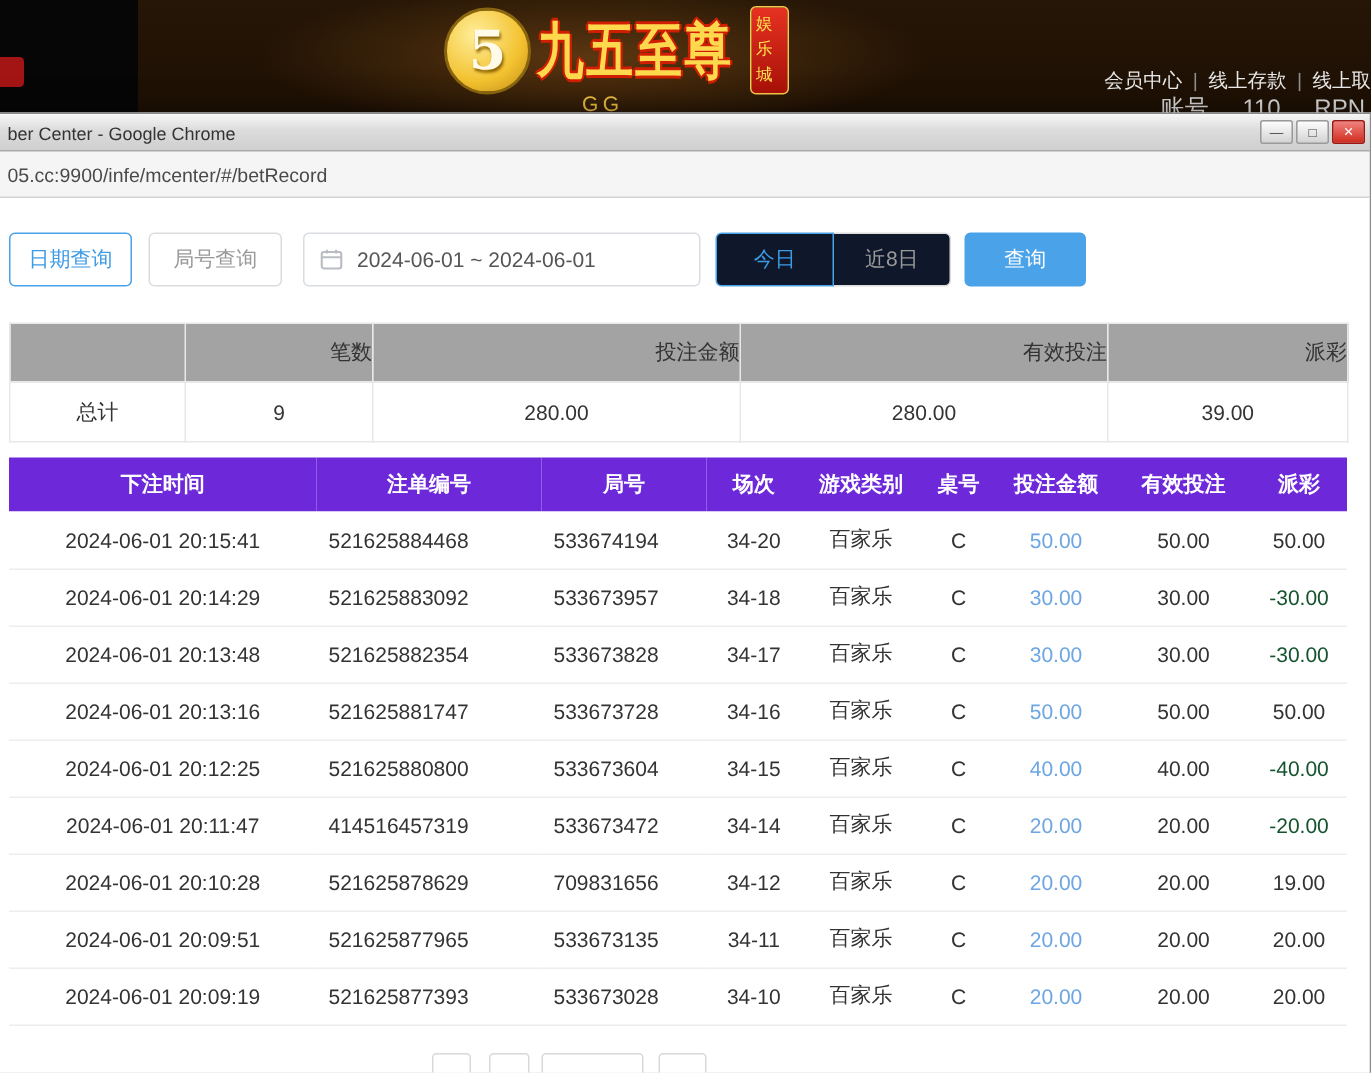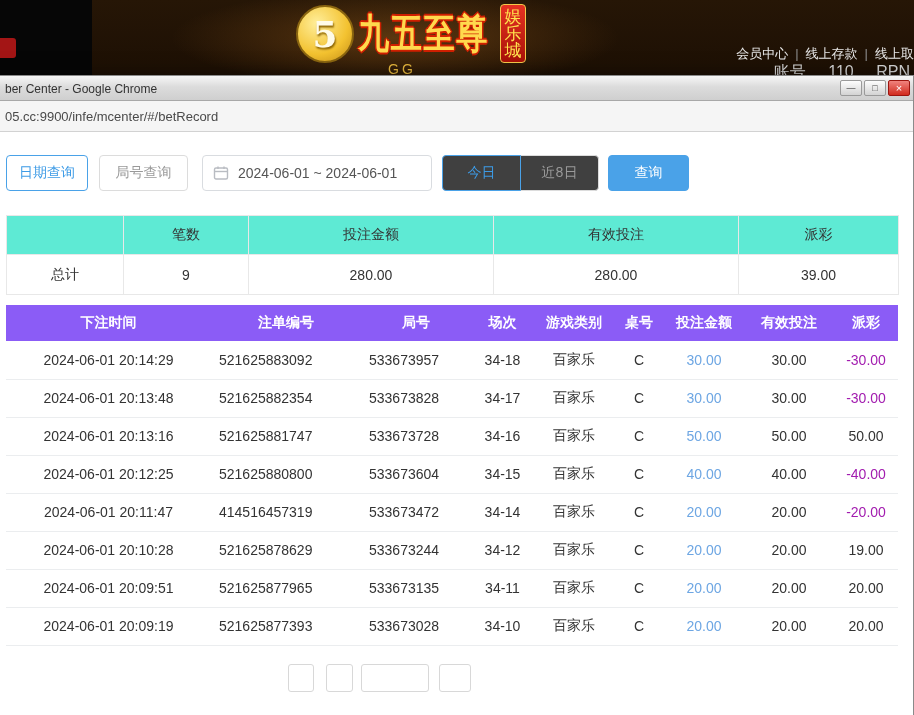--- a/index.html
+++ b/index.html
@@ -19,21 +19,21 @@
     border:2px solid #8a6510; color:#fffbe8; font-size:36px; font-weight:bold;
     display:flex; align-items:center; justify-content:center;
     font-family:"DejaVu Serif","Liberation Serif",serif; text-shadow:1px 2px 2px #8d6400; }
   .logo-text { font-family:"DejaVu Serif","Liberation Serif",serif; font-weight:bold;
     font-size:40px; color:#ffd94d; letter-spacing:2px; margin-left:4px; white-space:nowrap;
     transform:scaleX(.78); transform-origin:left center;
     text-shadow:-2px 0 0 #cf1f00, 2px 0 0 #cf1f00, 0 -2px 0 #cf1f00, 0 2px 0 #cf1f00,
       -1px -1px 0 #cf1f00, 1px 1px 0 #cf1f00; }
   .logo-badge { width:26px; margin-left:-26px; padding:3px 3px;
     background:linear-gradient(180deg,#e63222,#a81108); border:1px solid #f4c84a; border-radius:4px;
-    color:#ffe34d; font-size:17px; line-height:17px; text-align:center; word-break:break-all; }
+    color:#ffe34d; font-size:11px; line-height:17px; text-align:left; word-break:break-all; }
   .logo-sub { position:absolute; left:388px; top:61px; color:#e8b93e; font-size:14px; letter-spacing:3px; }
   .top-nav { position:absolute; top:45px; right:0; white-space:nowrap; color:#e8e8e8; font-size:13px; }
   .top-nav span { cursor:default; }
   .nav-sep { color:#8f8f8f; margin:0 7px; }
   .account-line { position:absolute; top:62px; right:4px; color:#d6d6d6; font-size:16px; white-space:nowrap; }
   .account-line .frag { margin-left:18px; }
 
   
   .chrome-window { position:absolute; left:-14px; top:75px; width:928px; height:700px;
     background:#fff; border:1px solid #8a8a8a; box-shadow:0 3px 18px rgba(0,0,0,.55); }
@@ -49,48 +49,48 @@
     display:flex; align-items:center; padding-left:18px; font-size:13px; color:#4a4a4a; }
 
   .page { position:relative; padding:23px 0 0 19px; background:#fff; }
 
   
   .filters { display:flex; align-items:center;border-radius:18px; }
   .btn { height:36px; border-radius:4px; font-size:14px; background:#fff; cursor:pointer;
     display:flex; align-items:center; justify-content:center; }
   .b-date { width:82px; border:1px solid #4aa2e8; color:#3d9be6; }
   .b-round { width:89px; margin-left:11px; border:1px solid #dcdcdc; color:#999; }
-  .datepicker { width:230px; height:36px; margin-left:14px; border:1px solid #d9dce0; border-radius:4px;
+  .datepicker { width:265px; height:36px; margin-left:14px; border:1px solid #d9dce0; border-radius:4px;
     display:flex; align-items:center; padding-left:10px; color:#555; font-size:14px; cursor:pointer; }
   .cal-icon { margin-right:9px; flex:0 0 auto; }
   .group { display:flex; margin-left:10px; }
-  .g-btn { width:79px; height:36px; border:1px solid #dcdcdc; background:#404040; color:#9a9a9a;
+  .g-btn { width:79px; height:36px; border:1px solid #dcdcdc; background:#0f172a; color:#9a9a9a;
     font-size:14px; display:flex; align-items:center; justify-content:center; cursor:pointer; }
   .g-btn + .g-btn { margin-left:-1px; }
   .g-btn.first { border-radius:4px 0 0 4px; }
-  .g-btn.last { border-radius:0 4px 4px 0;font-family:Liberation Mono, monospace; }
+  .g-btn.last { border-radius:0 4px 4px 0; }
   .g-btn.active { border-color:#4aa2e8; color:#3d9be6; position:relative; z-index:2; }
   .b-search { width:81px; margin-left:9px; background:#4aa2e8; border:1px solid #4aa2e8; color:#fff; }
 
   
   .sum-table { width:892px; margin-top:24px; border-collapse:collapse; table-layout:fixed; }
   .sum-table th, .sum-table td { border:1px solid #e8e8e8; font-size:14px; color:#333;
     text-align:center; font-weight:normal; }
-  .sum-table thead th { background:#5eead4; height:39px; }
+  .sum-table thead th { background:#a3a3a3; height:39px;text-align:right; }
   .sum-table tbody td { height:40px; background:#fff;margin-left:10px; }
 
   
   .bet-table { width:892px; margin-top:10px; border-collapse:collapse; table-layout:fixed; }
-  .bet-table thead th { background:#8b5cf6; color:#fff; font-size:14px; font-weight:bold;
+  .bet-table thead th { background:#6d28d9; color:#fff; font-size:14px; font-weight:bold;
     height:36px; text-align:center; }
   .bet-table tbody td { height:38px; border-bottom:1px solid #ebedef; font-size:14px;
     color:#333; text-align:center; background:#fff; }
   .bet-table tbody td.al { text-align:left; padding-left:8px; }
   .bet-table td.link { color:#6da6e3; cursor:pointer; }
-  .bet-table td.neg { color:#a21caf; }
+  .bet-table td.neg { color:#14532d; }
 
   
   .pagination { display:flex; margin:18px 0 0 282px; }
   .pg-btn, .pg-select { height:28px; border:1px solid #d8d8d8; border-radius:3px; background:#fff;
     cursor:pointer; }
   .pg-a { width:26px; }
   .pg-b { width:27px; margin-left:12px; }
   .pg-select { width:68px; margin-left:8px; }
   .pg-c { width:32px; margin-left:10px; }
 </style>
@@ -201,20 +201,31 @@
             <th>场次</th>
             <th>游戏类别</th>
             <th>桌号</th>
             <th>投注金额</th>
             <th>有效投注</th>
             <th>派彩</th>
           </tr>
         </thead>
         <tbody>
           <tr>
+            <td>2024-06-01 20:15:41</td>
+            <td class="al">521625884468</td>
+            <td class="al">533674194</td>
+            <td>34-20</td>
+            <td>百家乐</td>
+            <td>C</td>
+            <td class="link">50.00</td>
+            <td>50.00</td>
+            <td>50.00</td>
+          </tr>
+          <tr>
             <td>2024-06-01 20:14:29</td>
             <td class="al">521625883092</td>
             <td class="al">533673957</td>
             <td>34-18</td>
             <td>百家乐</td>
             <td>C</td>
             <td class="link">30.00</td>
             <td>30.00</td>
             <td class="neg">-30.00</td>
           </tr>
@@ -258,21 +269,21 @@
             <td>34-14</td>
             <td>百家乐</td>
             <td>C</td>
             <td class="link">20.00</td>
             <td>20.00</td>
             <td class="neg">-20.00</td>
           </tr>
           <tr>
             <td>2024-06-01 20:10:28</td>
             <td class="al">521625878629</td>
-            <td class="al">533673244</td>
+            <td class="al">709831656</td>
             <td>34-12</td>
             <td>百家乐</td>
             <td>C</td>
             <td class="link">20.00</td>
             <td>20.00</td>
             <td>19.00</td>
           </tr>
           <tr>
             <td>2024-06-01 20:09:51</td>
             <td class="al">521625877965</td>

